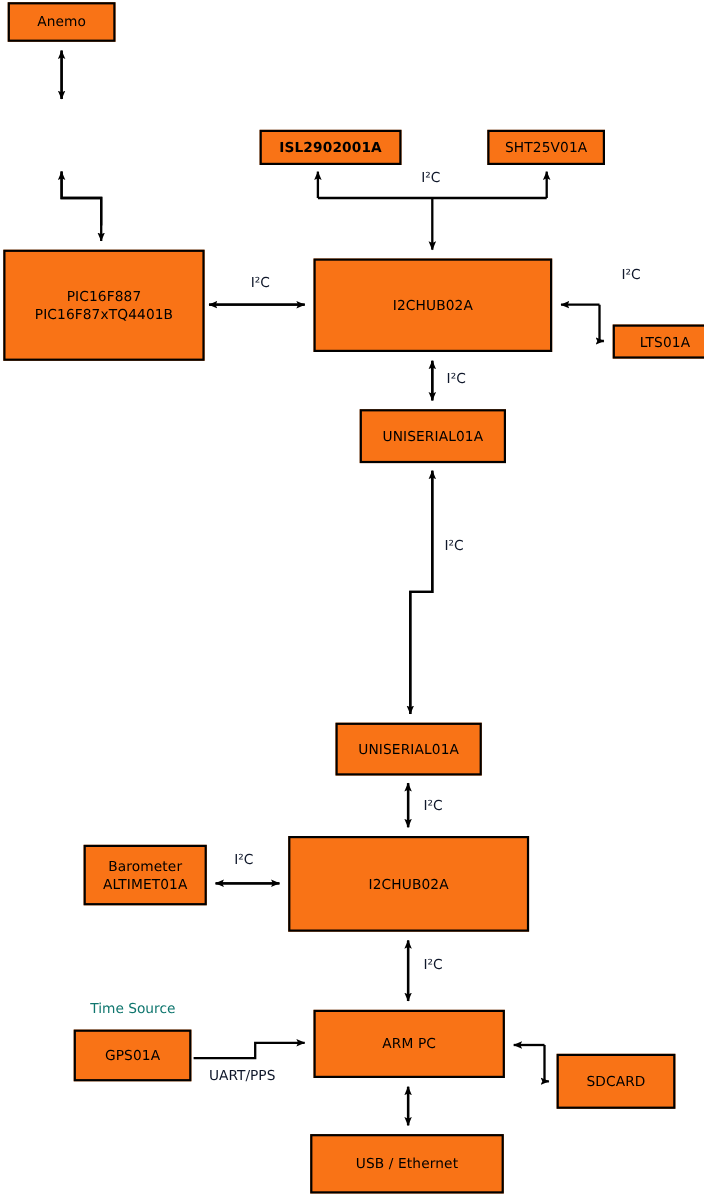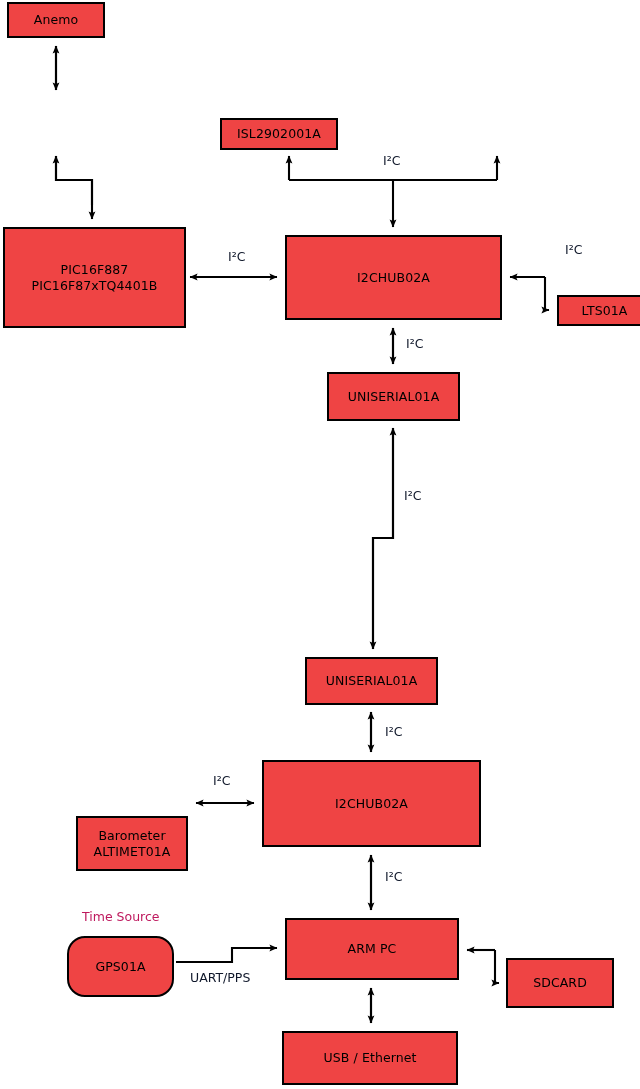--- a/index.html
+++ b/index.html
@@ -23,21 +23,21 @@
     left: 0;
     top: 0;
     width: 640px;
     height: 1089px;
     pointer-events: none;
   }
   .node {
     position: absolute;
     box-sizing: border-box;
     border: 2px solid #000000;
-    background: #ef4444;
+    background: #f97316;
     display: flex;
     align-items: center;
     justify-content: center;
     text-align: center;
     color: #000000;
     font-size: 12.5px;
     line-height: 1.25;
     letter-spacing: 0.1px;
   }
   .node .node-label {
@@ -48,21 +48,21 @@
   .edge-label {
     position: absolute;
     color: #0f172a;
     font-size: 12.5px;
     line-height: 1;
     white-space: nowrap;
     background: transparent;
   }
   .free-label {
     position: absolute;
-    color: #be185d;
+    color: #0f766e;
     font-size: 12.5px;
     line-height: 1;
     white-space: nowrap;
   }
 </style>
 </head>
 <body>
 
 <div id="diagram-root">
 
@@ -121,51 +121,54 @@
   <div class="node" style="left:7px; top:2px; width:98px; height:36px;">
     <span class="node-label">Anemo</span>
   </div>
 
 
   <div class="node" style="left:3px; top:227px; width:183px; height:101px;">
     <span class="node-label">PIC16F887
 PIC16F87xTQ4401B</span>
   </div>
 
-  <div class="node" style="left:220px; top:118px; width:118px; height:32px;">
+  <div class="node" style="left:236px; top:118px; width:129px; height:32px;font-weight:bold;">
     <span class="node-label">ISL2902001A</span>
   </div>
 
+  <div class="node" style="left:443px; top:118px; width:107px; height:32px;">
+    <span class="node-label">SHT25V01A</span>
+  </div>
 
   <div class="node" style="left:285px; top:235px; width:217px; height:85px;">
     <span class="node-label">I2CHUB02A</span>
   </div>
 
   <div class="node" style="left:557px; top:295px; width:95px; height:31px;">
     <span class="node-label">LTS01A</span>
   </div>
 
   <div class="node" style="left:327px; top:372px; width:133px; height:49px;">
     <span class="node-label">UNISERIAL01A</span>
   </div>
 
   <div class="node" style="left:305px; top:657px; width:133px; height:48px;">
     <span class="node-label">UNISERIAL01A</span>
   </div>
 
-  <div class="node" style="left:76px; top:816px; width:112px; height:55px;">
+  <div class="node" style="left:76px; top:768px; width:112px; height:55px;">
     <span class="node-label">Barometer
 ALTIMET01A</span>
   </div>
 
   <div class="node" style="left:262px; top:760px; width:219px; height:87px;">
     <span class="node-label">I2CHUB02A</span>
   </div>
 
-  <div class="node" style="left:67px; top:936px; width:107px; height:61px;border-radius:18px;">
+  <div class="node" style="left:67px; top:936px; width:107px; height:47px;">
     <span class="node-label">GPS01A</span>
   </div>
 
   <div class="node" style="left:506px; top:958px; width:108px; height:50px;">
     <span class="node-label">SDCARD</span>
   </div>
 
   <div class="node" style="left:285px; top:918px; width:174px; height:62px;">
     <span class="node-label">ARM PC</span>
   </div>

